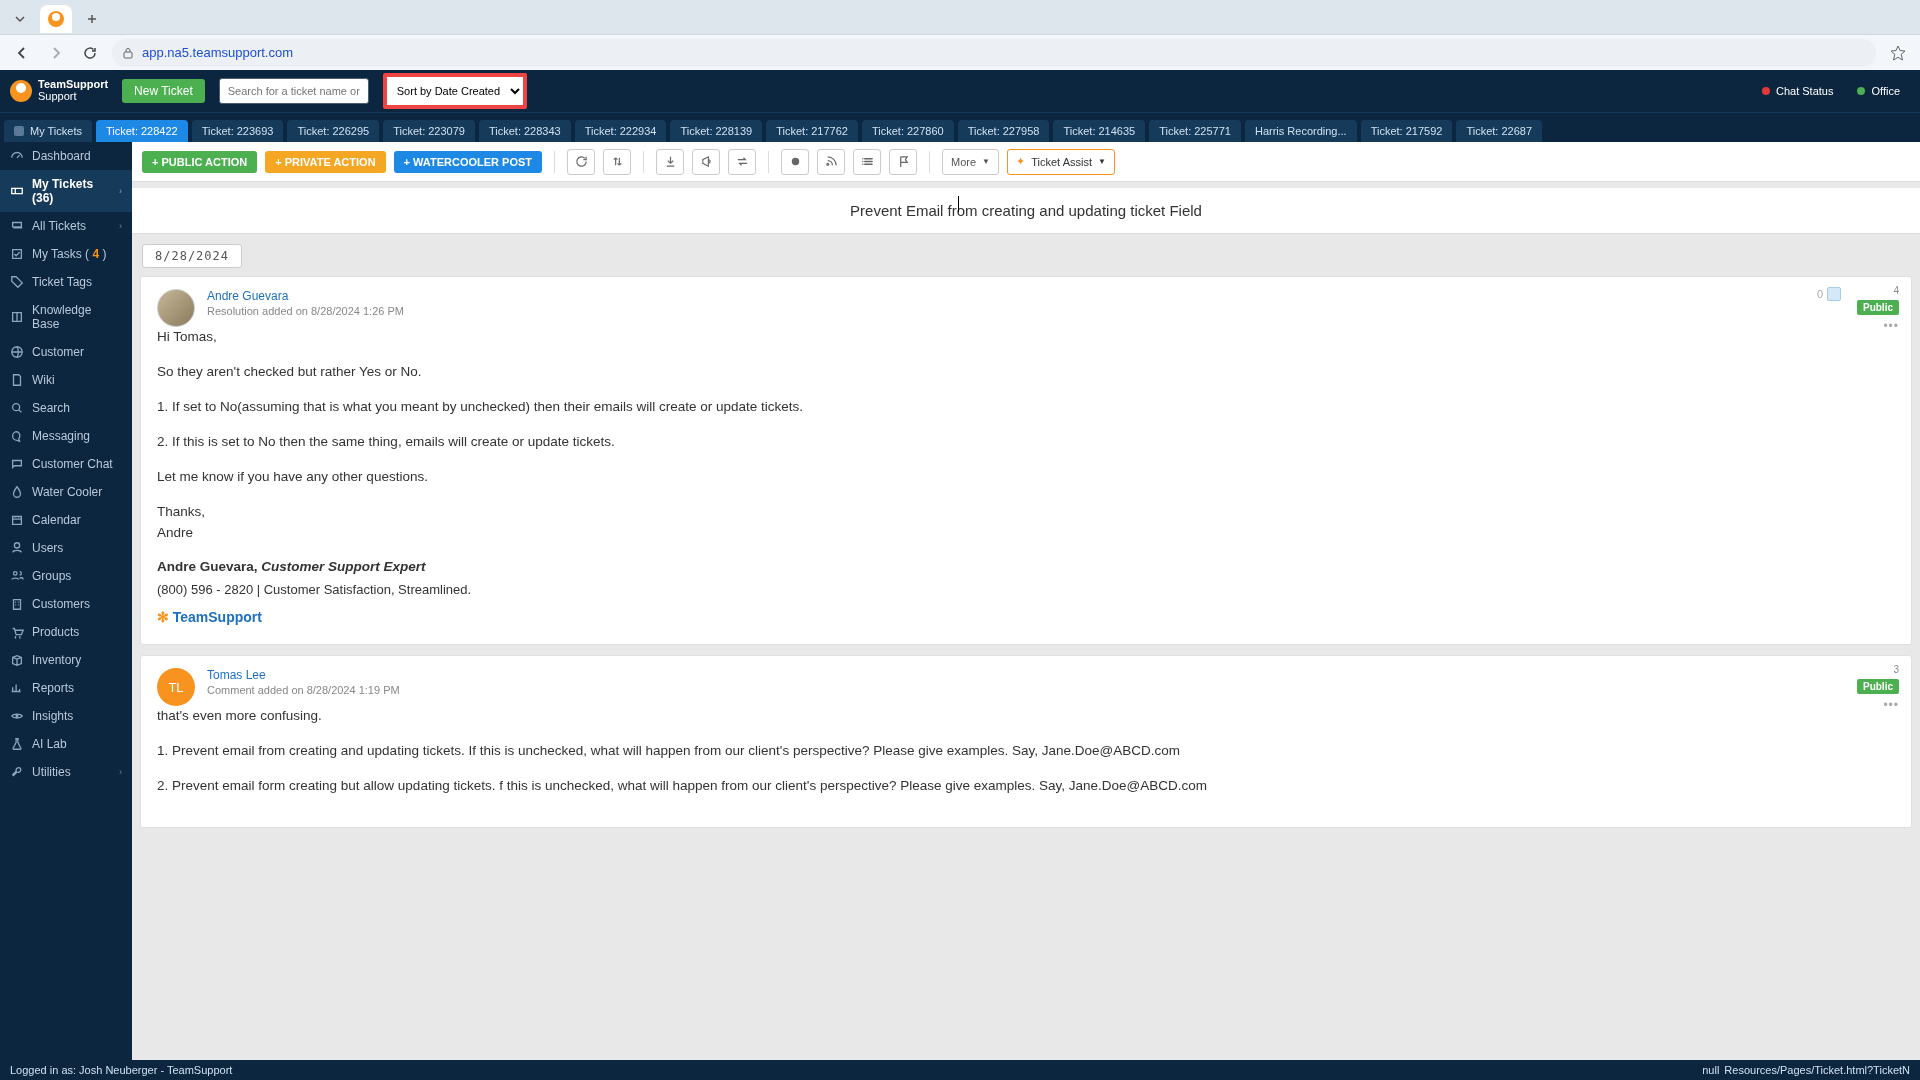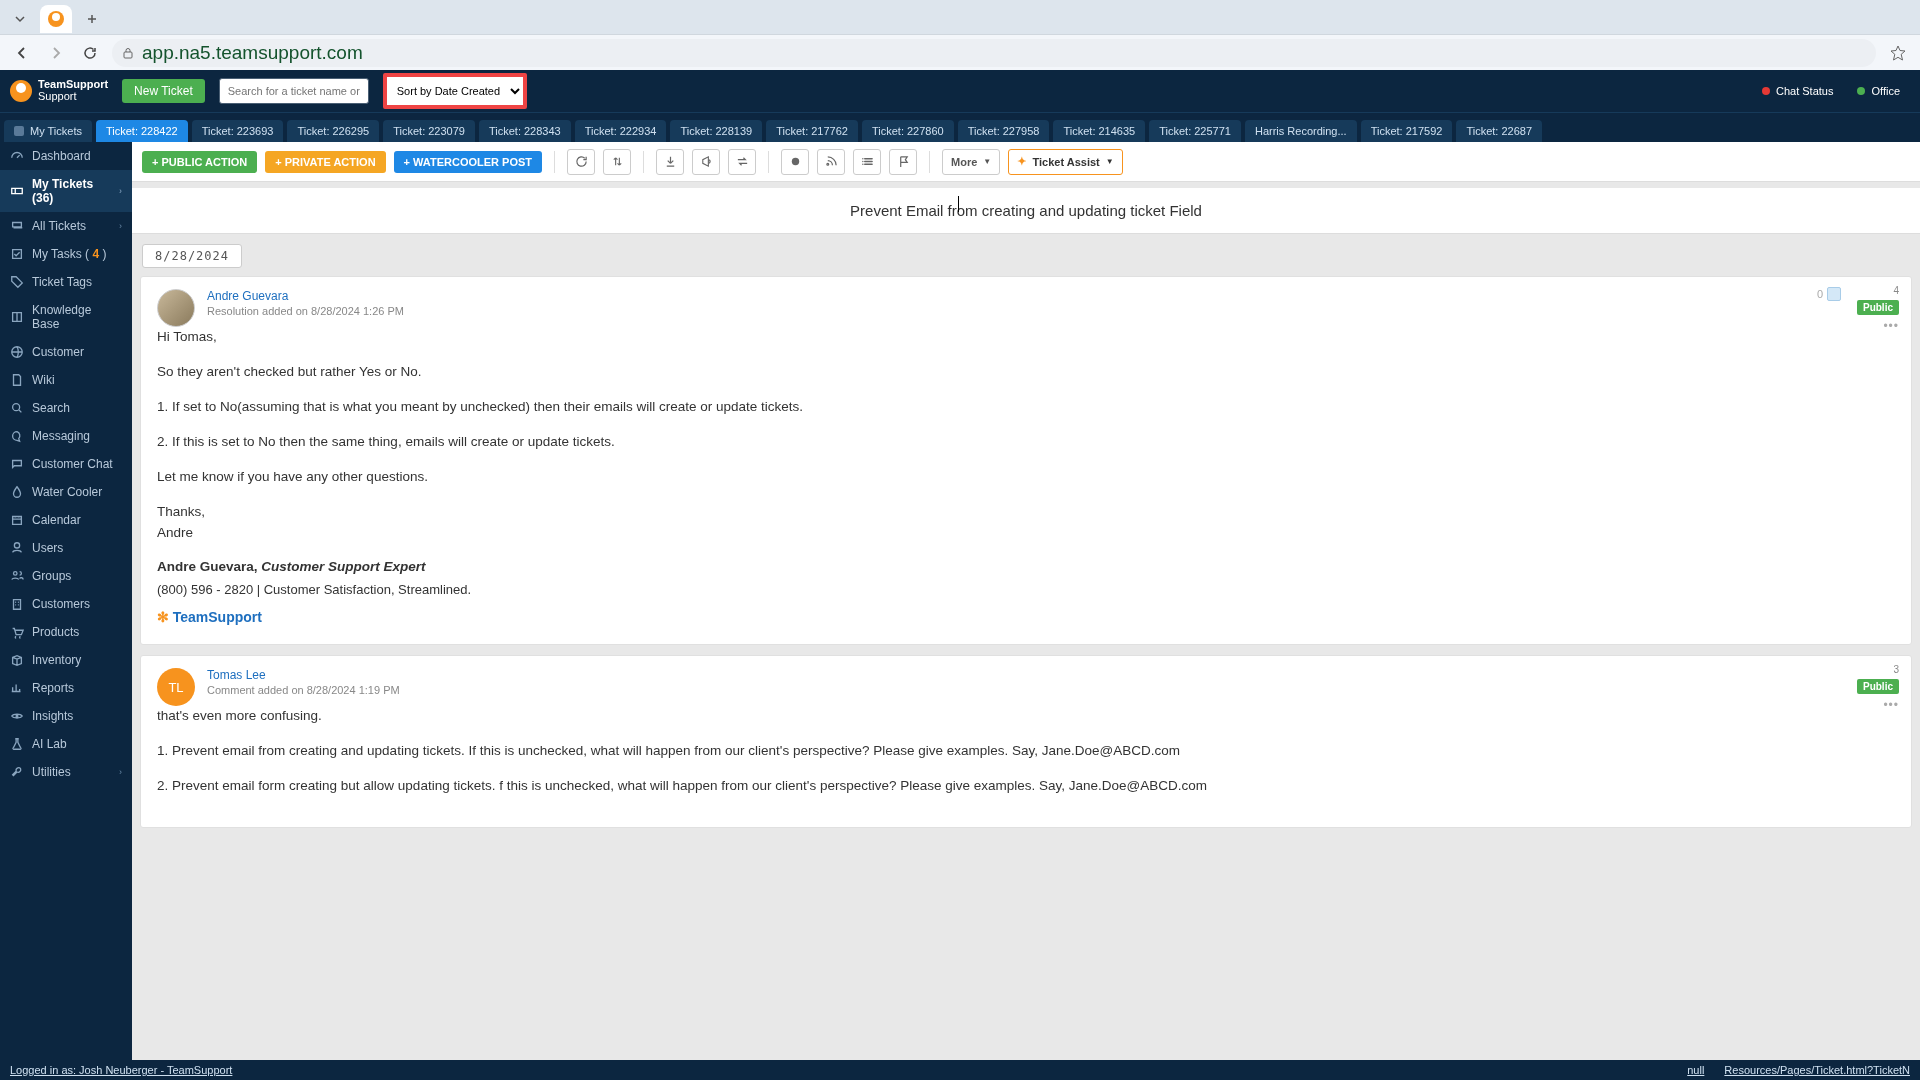--- a/index.html
+++ b/index.html
@@ -9,21 +9,21 @@
 .browser-chrome { background: #dde5ed; }
 .tab-strip { height: 34px; display: flex; align-items: center; padding: 4px 8px 0; gap: 8px; }
 .tab-strip .tab { width: 32px; height: 28px; background: #fff; border-radius: 8px 8px 0 0; display: flex; align-items: center; justify-content: center; }
 .tab-strip .chev { width: 24px; height: 24px; display:flex; align-items:center; justify-content:center; color:#555; border-radius:50%; }
 .tab-strip .new-tab { width:24px; height:24px; display:flex; align-items:center; justify-content:center; color:#555; }
 .favicon { width:16px; height:16px; border-radius:50%; background: #f7931e; position:relative; }
 .favicon::after { content:""; position:absolute; left:4px; top:2px; width:8px; height:8px; border-radius:50%; background:#fff; }
 
 .addr-row { height: 36px; display:flex; align-items:center; gap:10px; padding: 0 10px; background:#f3f6fa; border-top:1px solid #d0d7de; }
 .addr-row .nav-btn { width:24px; height:24px; display:flex; align-items:center; justify-content:center; color:#555; cursor:pointer; }
-.addr-bar { flex:1; height:28px; background:#eceff3; border-radius:14px; display:flex; align-items:center; padding:0 10px; gap:8px; color:#14532d; font-size:19px; }
+.addr-bar { flex:1; height:28px; background:#eceff3; border-radius:14px; display:flex; align-items:center; padding:0 10px; gap:8px; color:#1d4ed8; font-size:13px; }
 .star-btn { width:24px; height:24px; display:flex; align-items:center; justify-content:center; color:#666; }
 
 
 .app-header { background:#0c2640; height:42px; display:flex; align-items:center; padding:0 10px; gap:14px; }
 .logo { display:flex; align-items:center; gap:6px; }
 .logo-mark { width:22px; height:22px; border-radius:50%; background:#f7931e; position:relative; }
 .logo-mark::after { content:""; position:absolute; left:6px; top:3px; width:10px; height:10px; border-radius:50%; background:#fff; }
 .logo-text { color:#fff; font-size:11px; line-height:1.05; }
 .logo-text b { font-weight:600; display:block; }
 .new-ticket-btn { background:#4caf50; color:#fff; font-size:12px; border:none; padding:5px 12px; border-radius:3px; cursor:pointer; }
@@ -58,21 +58,21 @@
 .main { flex:1; background:#e8e8e8; overflow-y:auto; }
 
 
 .toolbar { background:#fff; height:40px; display:flex; align-items:center; gap:8px; padding:0 10px; border-bottom:1px solid #ddd; }
 .tb-btn { font-size:11px; padding:5px 10px; border-radius:3px; border:none; color:#fff; cursor:pointer;font-weight:bold; }
 .tb-btn.green { background:#4caf50; }
 .tb-btn.orange { background:#f5a623; }
 .tb-btn.blue { background:#1e88e5; }
 .tb-icon { width:28px; height:26px; border:1px solid #ccc; border-radius:3px; background:#fff; display:flex; align-items:center; justify-content:center; cursor:pointer; color:#666; }
 .tb-sep { width:1px; height:22px; background:#ddd; margin:0 4px; }
-.tb-drop { height:26px; border:1px solid #ccc; border-radius:3px; background:#fff; padding:0 8px; font-size:11px; color:#555; display:flex; align-items:center; gap:6px; cursor:pointer;font-weight:bold; }
+.tb-drop { height:26px; border:1px solid #ccc; border-radius:3px; background:#fff; padding:0 8px; font-size:11px; color:#555; display:flex; align-items:center; gap:6px; cursor:pointer; }
 .tb-drop .caret { font-size:8px; }
 .ticket-assist { border-color:#f7931e; color:#333; }
 .ticket-assist .spark { color:#f7931e; }
 
 
 .title-band { background:#fff; padding:14px 0; text-align:center; font-size:15px; color:#333; border-bottom:1px solid #ddd; margin-top:6px; position:relative; }
 .title-cursor { position:absolute; left:826px; top:8px; width:1px; height:16px; background:#000; }
 
 
 .date-pill { display:inline-block; background:#fff; border:1px solid #ccc; border-radius:3px; padding:4px 12px; font-size:12px; color:#555; letter-spacing:1px; margin:10px 0 8px 10px; font-family: monospace; }
@@ -94,22 +94,22 @@
 
 .msg-body { font-size:13.5px; color:#333; line-height:1.55; }
 .msg-body p { margin-bottom:14px; }
 .sig-name { font-weight:600; }
 .sig-title { font-style:italic; font-weight:600; }
 .sig-phone { font-size:13px; color:#333; }
 .ts-logo-inline { display:inline-flex; align-items:center; gap:4px; margin-top:6px; font-size:14px; color:#1e6fbf; }
 .ts-logo-inline .mark { color:#f7931e; font-weight:bold; }
 
 
-.status-bar { position:fixed; bottom:0; left:0; right:0; height:20px; background:#0c2640; color:#cfe0f0; font-size:11px; display:flex; align-items:center; padding:0 10px;text-decoration:underline; }
-.status-bar .right { margin-left:auto; display:flex; gap:20px; }
+.status-bar { position:fixed; bottom:0; left:0; right:0; height:20px; background:#0c2640; color:#cfe0f0; font-size:11px; display:flex; align-items:center; padding:0 10px; }
+.status-bar .right { margin-left:auto; display:flex; gap:5px; }
 
 svg { display:block; }
 </style>
 </head>
 <body>
 
 <div class="browser-chrome">
   <div class="tab-strip">
     <div class="chev">
       <svg width="12" height="12" viewBox="0 0 12 12">

